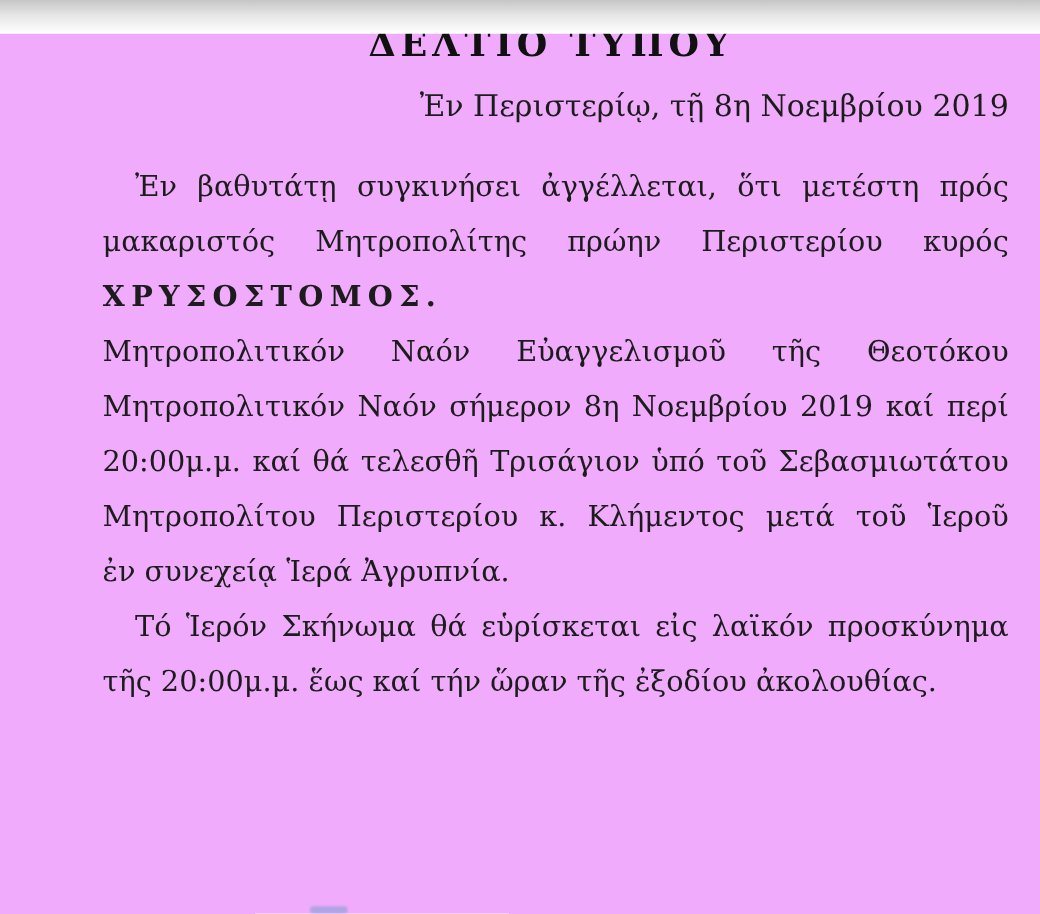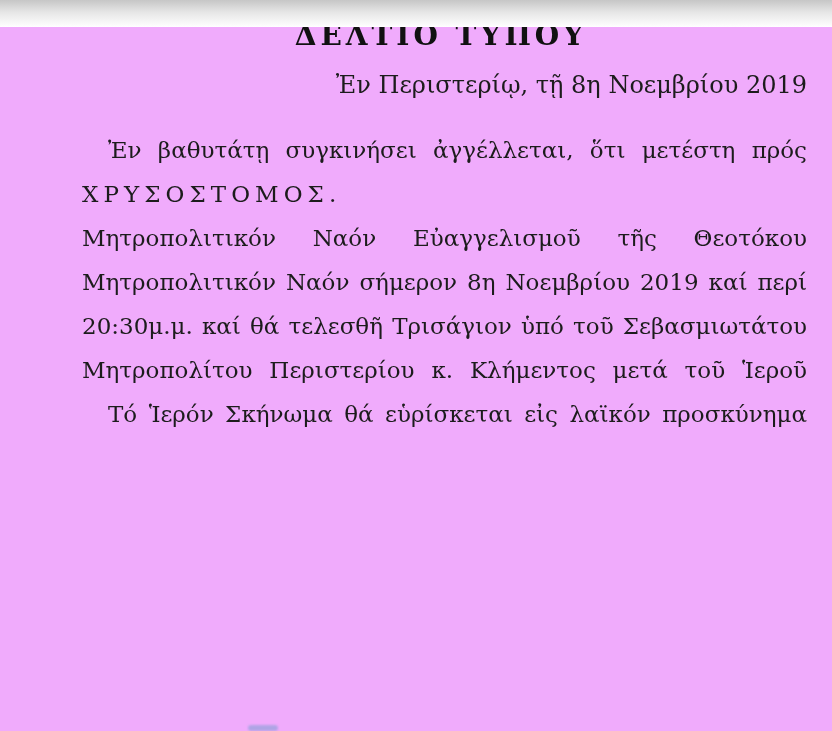--- a/index.html
+++ b/index.html
@@ -56,20 +56,21 @@
   }
   .jl {               
     text-align: justify;
     text-align-last: justify;
   }
   .indent {           
     text-indent: 26px;
   }
   .caps {             
     letter-spacing: 0.22em;
+    font-weight: bold;
   }
   .scan-artifact {
     position: absolute;
     left: 248px;
     top: 725px;
     width: 30px;
     height: 6px;
     background: #7b9fd4;
     opacity: 0.55;
     border-radius: 3px;
@@ -84,27 +85,30 @@
 
   <div class="scan-gradient"></div>
 
   <h1 class="doc-title">ΔΕΛΤΙΟ ΤΥΠΟΥ</h1>
 
   <div class="dateline">Ἐν Περιστερίῳ, τῇ 8η Νοεμβρίου 2019</div>
 
   <div class="doc-body">
 
     <div class="line jl indent">Ἐν βαθυτάτῃ συγκινήσει ἀγγέλλεται, ὅτι μετέστη πρός Κύριον</div>
+    <div class="line jl">μακαριστός Μητροπολίτης πρώην Περιστερίου κυρός</div>
     <div class="line caps">ΧΡΥΣΟΣΤΟΜΟΣ.</div>
 
     <div class="line jl">Μητροπολιτικόν Ναόν Εὐαγγελισμοῦ τῆς Θεοτόκου Περιστερίου τό</div>
 
     <div class="line jl">Μητροπολιτικόν Ναόν σήμερον 8η Νοεμβρίου 2019 καί περί ὥραν</div>
-    <div class="line jl">20:30μ.μ. καί θά τελεσθῆ Τρισάγιον ὑπό τοῦ Σεβασμιωτάτου</div>
+    <div class="line jl">20:00μ.μ. καί θά τελεσθῆ Τρισάγιον ὑπό τοῦ Σεβασμιωτάτου</div>
     <div class="line jl">Μητροπολίτου Περιστερίου κ. Κλήμεντος μετά τοῦ Ἱεροῦ Κλήρου καί</div>
+    <div class="line">ἐν συνεχείᾳ Ἱερά Ἀγρυπνία.</div>
 
     <div class="line jl indent">Τό Ἱερόν Σκήνωμα θά εὑρίσκεται εἰς λαϊκόν προσκύνημα ἀπό</div>
+    <div class="line">τῆς 20:00μ.μ. ἕως καί τήν ὥραν τῆς ἐξοδίου ἀκολουθίας.</div>
 
   </div>
 
   <div class="scan-artifact"></div>
 
 </div>
 
 </body></html>

